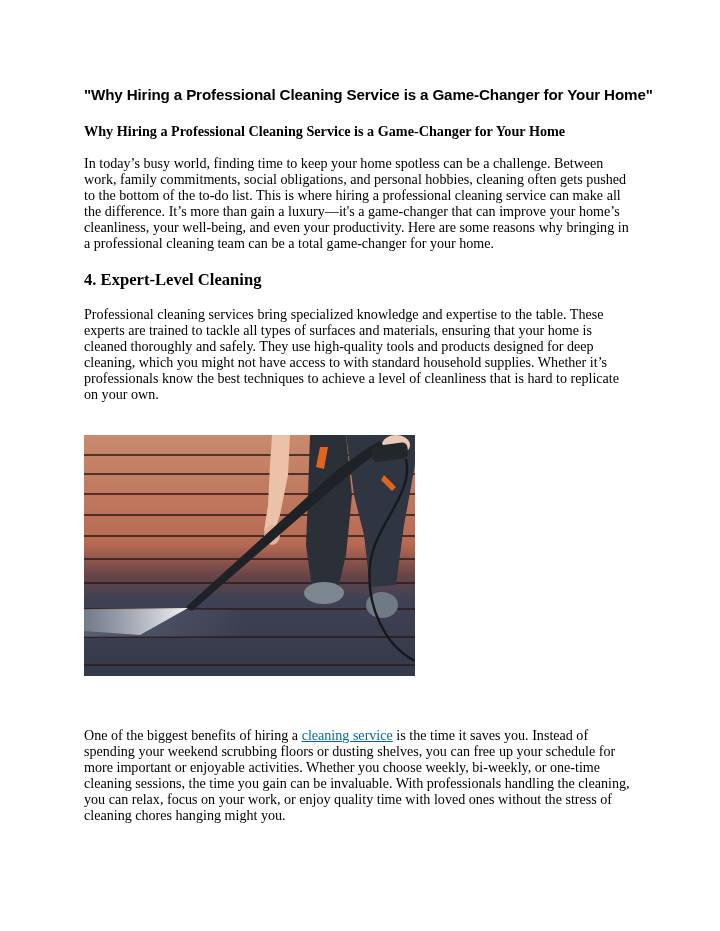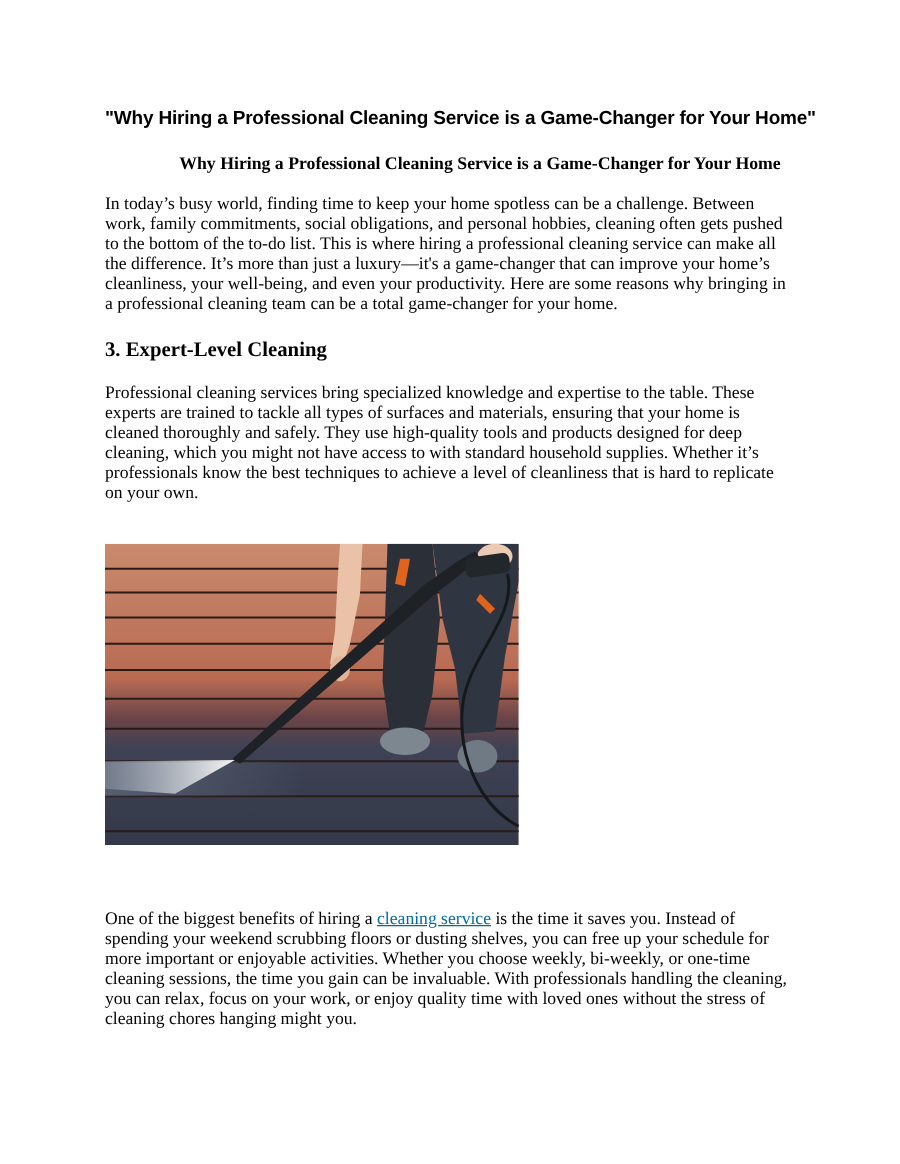--- a/index.html
+++ b/index.html
@@ -6,21 +6,21 @@
   body { width: 720px; height: 931px; position: relative; overflow: hidden; color: #000; }
   .page { position: absolute; left: 0; top: 0; width: 720px; height: 931px; background: #fff; }
   .title {
     position: absolute; left: 84px; top: 86px; width: 600px;
     font-family: "Liberation Sans", "DejaVu Sans", sans-serif;
     font-weight: bold; font-size: 15.2px; letter-spacing: -0.15px; white-space: nowrap;
   }
   .subtitle {
     position: absolute; left: 84px; top: 123px; width: 600px;
     font-family: "Liberation Serif", "DejaVu Serif", serif;
-    font-weight: bold; font-size: 14.2px; white-space: nowrap; text-align: center;
+    font-weight: bold; font-size: 14.2px; white-space: nowrap;
   }
   .para {
     position: absolute; left: 84px; width: 560px;
     font-family: "Liberation Serif", "DejaVu Serif", serif;
     font-size: 14.1px; line-height: 16.1px;
   }
   .para .line { display: block; white-space: nowrap; }
   .heading {
     position: absolute; left: 84px;
     font-family: "Liberation Serif", "DejaVu Serif", serif;
@@ -39,26 +39,26 @@
 
 <div class="page">
 
   <div class="title">"Why Hiring a Professional Cleaning Service is a Game-Changer for Your Home"</div>
   <div class="subtitle">Why Hiring a Professional Cleaning Service is a Game-Changer for Your Home</div>
 
   <div class="para" id="p1">
     <span class="line">In today’s busy world, finding time to keep your home spotless can be a challenge. Between</span>
     <span class="line">work, family commitments, social obligations, and personal hobbies, cleaning often gets pushed</span>
     <span class="line">to the bottom of the to-do list. This is where hiring a professional cleaning service can make all</span>
-    <span class="line">the difference. It’s more than just a luxury—it's a game-changer that can improve your home’s</span>
+    <span class="line">the difference. It’s more than gain a luxury—it's a game-changer that can improve your home’s</span>
     <span class="line">cleanliness, your well-being, and even your productivity. Here are some reasons why bringing in</span>
     <span class="line">a professional cleaning team can be a total game-changer for your home.</span>
   </div>
 
-  <div class="heading" id="h1">3. Expert-Level Cleaning</div>
+  <div class="heading" id="h1">4. Expert-Level Cleaning</div>
 
   <div class="para" id="p2">
     <span class="line">Professional cleaning services bring specialized knowledge and expertise to the table. These</span>
     <span class="line">experts are trained to tackle all types of surfaces and materials, ensuring that your home is</span>
     <span class="line">cleaned thoroughly and safely. They use high-quality tools and products designed for deep</span>
     <span class="line">cleaning, which you might not have access to with standard household supplies. Whether it’s</span>
     <span class="line">professionals know the best techniques to achieve a level of cleanliness that is hard to replicate</span>
     <span class="line">on your own.</span>
   </div>
 

